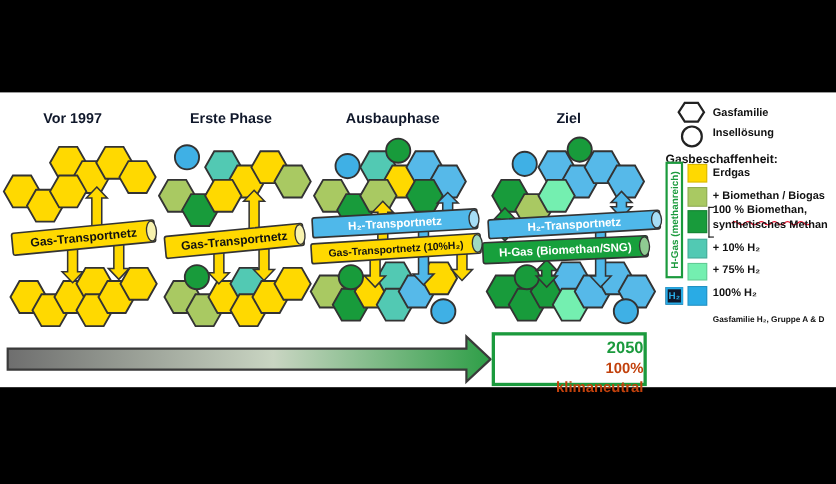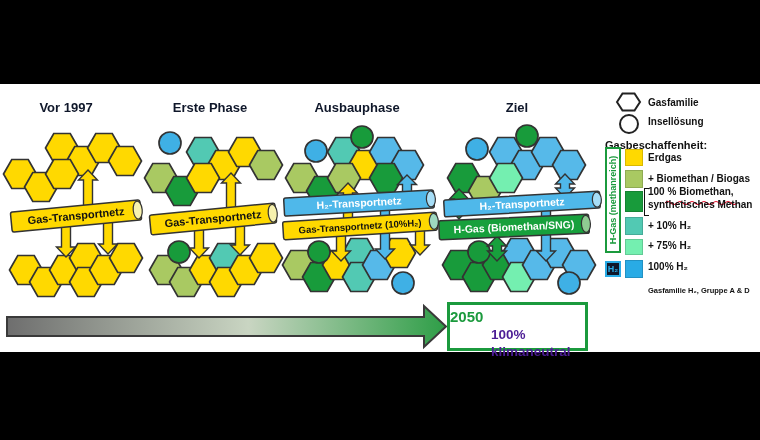--- a/index.html
+++ b/index.html
@@ -25,23 +25,23 @@
   .h2-box{left:605px;top:261px;width:16px;height:16px;border:2px solid #29ABE5;background:#0f172a;
     display:flex;align-items:center;justify-content:center;box-sizing:border-box;
     font-size:9px;font-weight:bold;color:#29ABE5;text-align:right;}
   .bracket{left:644px;top:188px;width:4px;height:26px;border-left:1.5px solid #111;
     border-top:1.5px solid #111;border-bottom:1.5px solid #111;}
   .lg-sub{left:648px;top:274px;font-size:7.5px;font-weight:bold;color:#111;margin-top:12px;}
   
   .dekarb-label{position:absolute;left:215px;top:327px;transform:translate(-50%,-50%);
     font-size:13.5px;font-weight:bold;color:#111;white-space:nowrap;}
   .goal-box{position:absolute;left:447px;top:302px;width:135px;height:41px;
-    border:3px solid #1B9A3D;background:#fff;text-align:left;padding-top:2px;}
+    border:3px solid #1B9A3D;background:#fff;text-align:right;padding-top:2px;}
   .goal-year{font-size:15px;font-weight:bold;color:#1B9A3D;line-height:19px;}
-  .goal-claim{font-size:13.5px;font-weight:bold;color:#4c1d95;line-height:17px;margin-left:41px;}
+  .goal-claim{font-size:13.5px;font-weight:bold;color:#c2410c;line-height:17px;margin-left:41px;}
 </style>
 </head>
 <body>
 
 <div class="stage">
   <div class="band band-top"></div>
   <div class="band band-bottom"></div>
 
   <svg id="diagram-svg" width="760" height="440">
       <polygon points="45.5,148 53.75,133.5 70.25,133.5 78.5,148 70.25,162.5 53.75,162.5" fill="#FFD900" stroke="#333333" stroke-width="1.7"></polygon>

